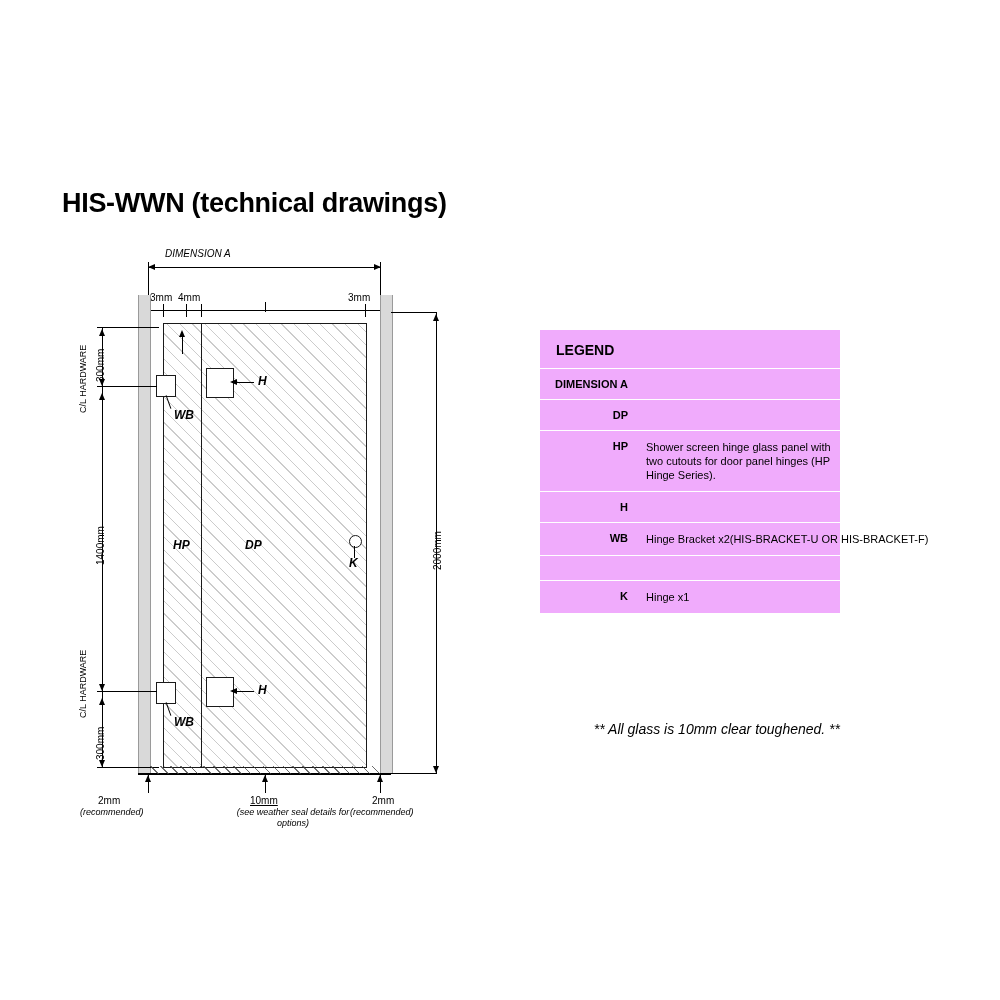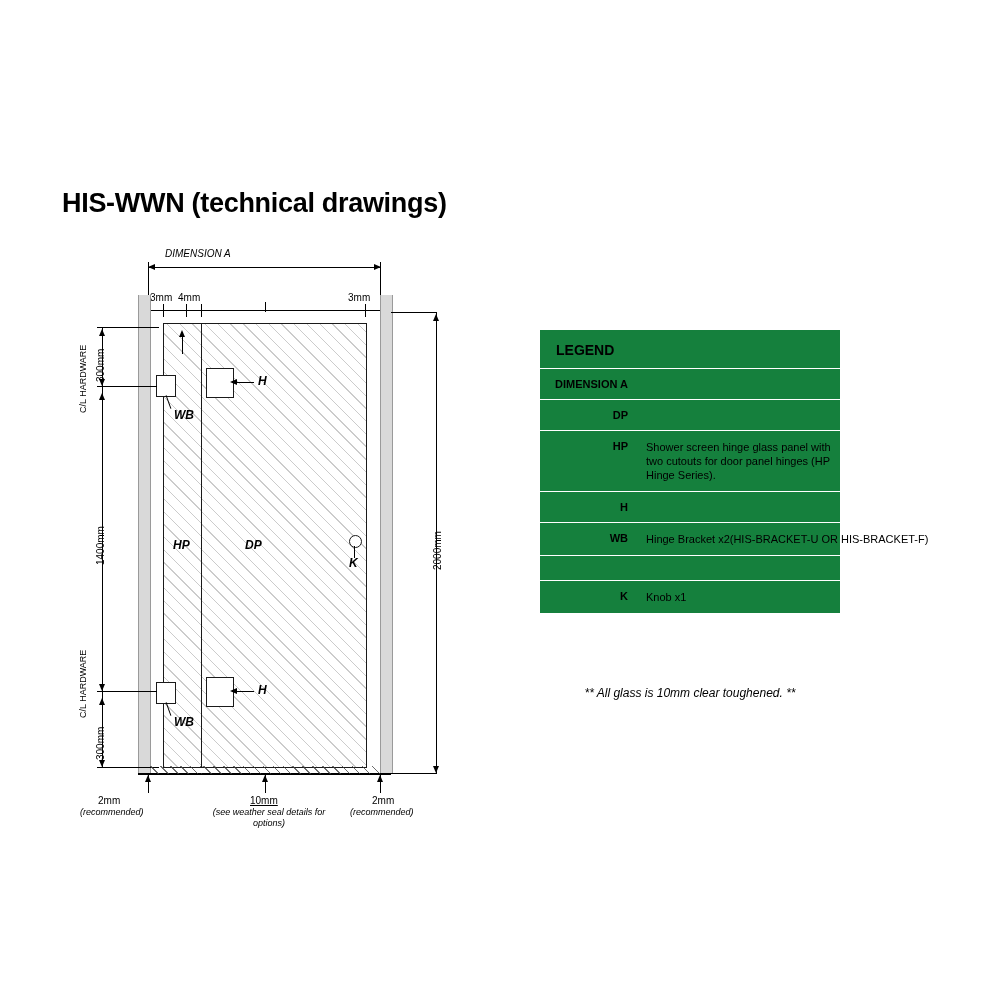--- a/index.html
+++ b/index.html
@@ -113,21 +113,21 @@
   .ar-r { border-top: 3.5px solid transparent; border-bottom: 3.5px solid transparent; border-left: 7px solid #000; }
   .ar-u { border-left: 3.5px solid transparent; border-right: 3.5px solid transparent; border-bottom: 7px solid #000; }
   .ar-d { border-left: 3.5px solid transparent; border-right: 3.5px solid transparent; border-top: 7px solid #000; }
 
   
   #legend {
     position: absolute;
     left: 540px;
     top: 330px;
     width: 300px;
-    background: #15803d;
+    background: #f0abfc;
     font-size: 11px;
   }
   #legend .legend-title {
     font-size: 14px;
     font-weight: bold;
     padding: 12px 0 10px 16px;
     border-bottom: 1px solid #ffffff;
   }
   .lrow {
     display: flex;
@@ -148,24 +148,24 @@
     padding: 9px 6px 9px 8px;
     line-height: 14px;
     font-size: 11px;
     white-space: nowrap;
   }
   .lval.wrap { white-space: normal; }
   .lrow.spacer { min-height: 24px; }
   #legend-note {
     position: absolute;
     left: 540px;
-    top: 686px;
+    top: 721px;
     width: 300px;
-    text-align: center;
-    font-size: 12px;
+    text-align: right;
+    font-size: 14px;
     font-style: italic;
   }
 </style>
 </head>
 <body>
 
 <div id="page-title">HIS-WWN (technical drawings)</div>
 
 <div id="drawing">
 
@@ -250,21 +250,21 @@
   <div class="floor" style="left:141px; top:526px; width:179px; height:8px;"></div>
 
   <div class="line vline" style="left:88px; top:533px; height:20px;"></div>
   <div class="ar ar-u" style="left:85px; top:535px;"></div>
   <div class="lbl" style="left:38px; top:555px;">2mm</div>
   <div class="lbl it" style="left:20px; top:567px; font-size:9px;">(recommended)</div>
 
   <div class="line vline" style="left:205px; top:533px; height:20px;"></div>
   <div class="ar ar-u" style="left:202px; top:535px;"></div>
   <div class="lbl" style="left:190px; top:555px;text-decoration:underline;">10mm</div>
-  <div class="lbl it" style="left:144px; top:567px; font-size:9px; white-space:normal; width:130px; text-align:center;">(see weather seal details for options)</div>
+  <div class="lbl it" style="left:168px; top:567px; font-size:9px; white-space:normal; width:130px; text-align:center;">(see weather seal details for options)</div>
 
   <div class="line vline" style="left:320px; top:533px; height:20px;"></div>
   <div class="ar ar-u" style="left:317px; top:535px;"></div>
   <div class="lbl" style="left:312px; top:555px;">2mm</div>
   <div class="lbl it" style="left:290px; top:567px; font-size:9px;">(recommended)</div>
 
   <div class="line vline" style="left:122px; top:92px; height:22px;"></div>
   <div class="ar ar-u" style="left:119px; top:90px;"></div>
 </div>
 
@@ -287,17 +287,17 @@
   <div class="lrow">
     <div class="lkey">WB</div>
     <div class="lval">Hinge Bracket x2(HIS-BRACKET-U OR HIS-BRACKET-F)</div>
   </div>
   <div class="lrow spacer">
     <div class="lkey"></div>
     <div class="lval"></div>
   </div>
   <div class="lrow">
     <div class="lkey">K</div>
-    <div class="lval">Knob x1</div>
+    <div class="lval">Hinge x1</div>
   </div>
 </div>
 
 <div id="legend-note">** All glass is 10mm clear toughened. **</div>
 
 </body></html>

